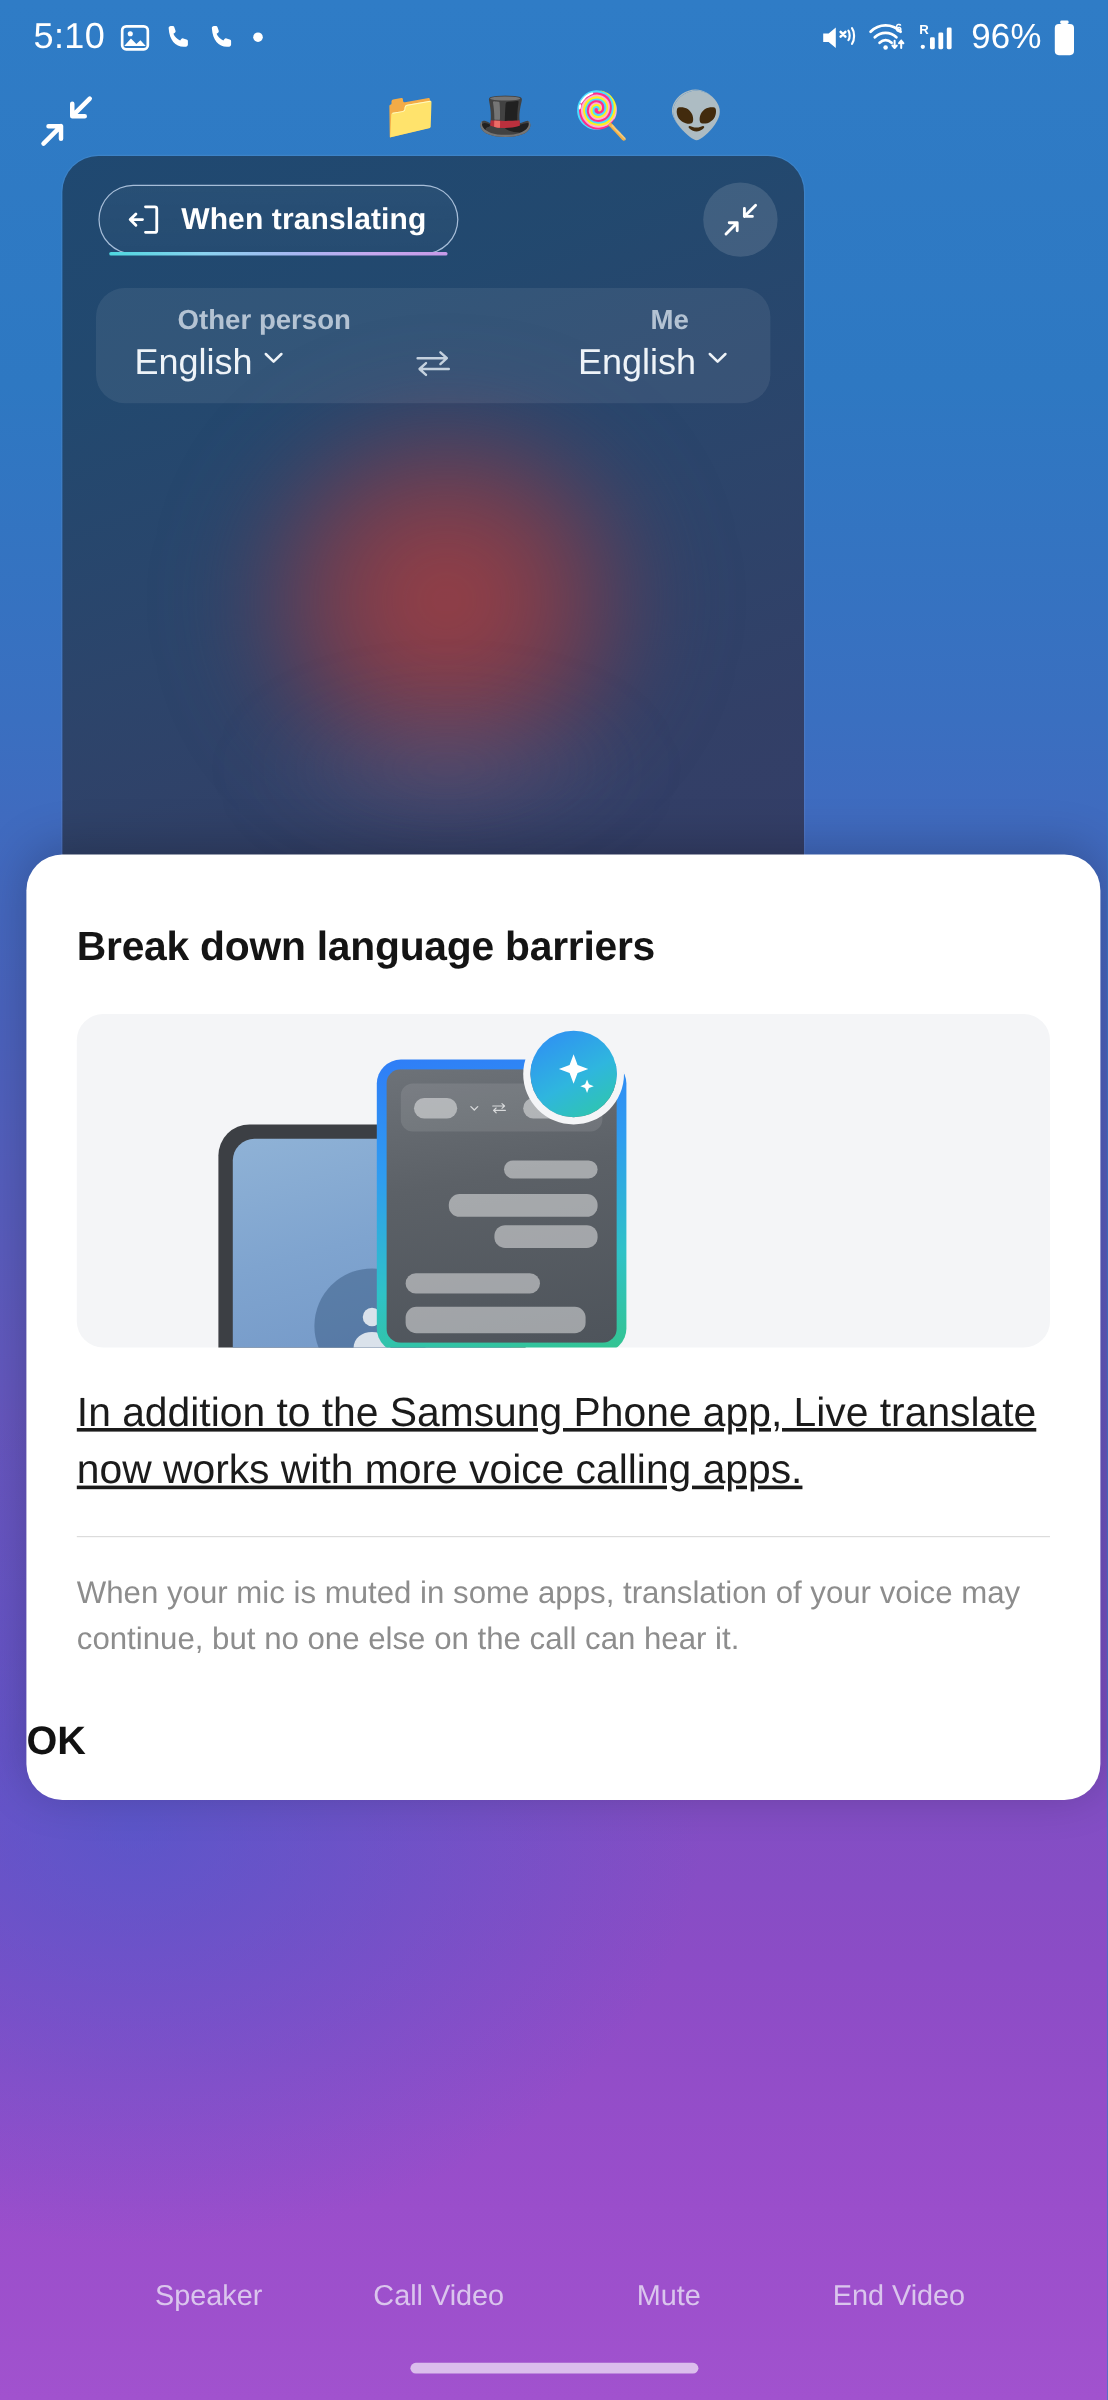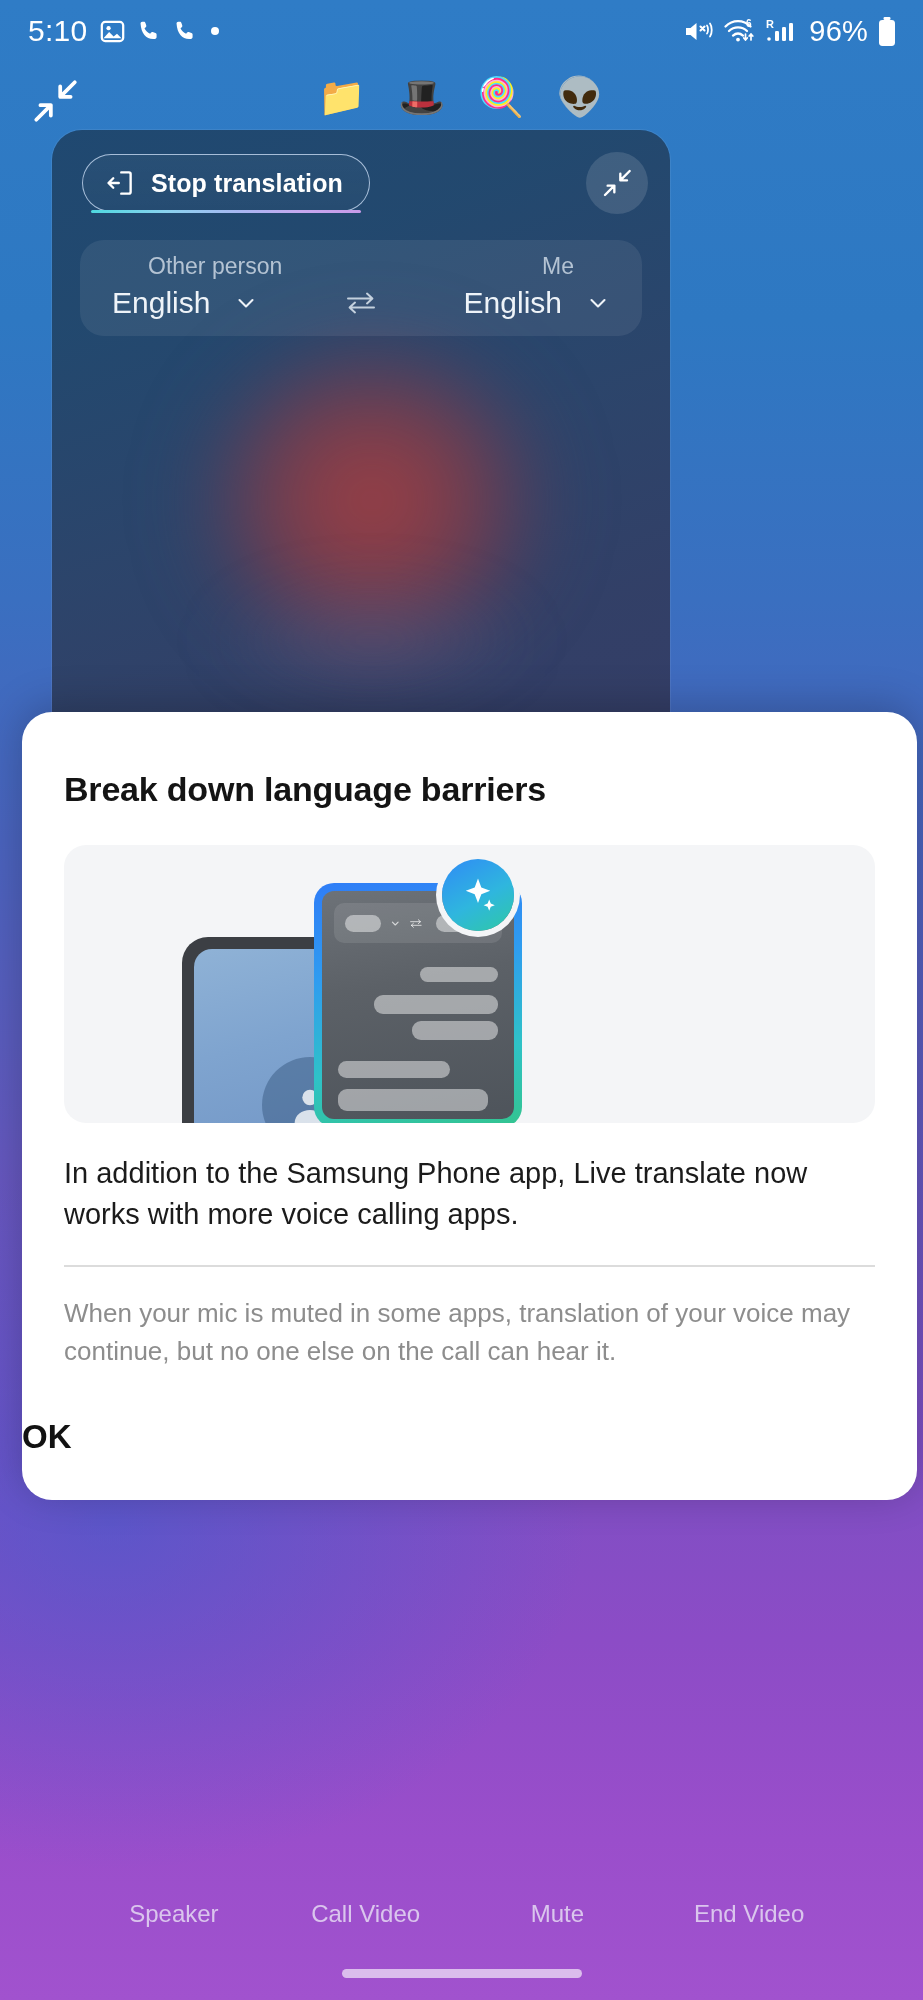--- a/index.html
+++ b/index.html
@@ -119,23 +119,23 @@
 
   #lang-bar{
     position:relative; z-index:3;
     margin:26px 28px 0 28px;
     height:96px; border-radius:24px;
     background:rgba(255,255,255,.075);
     display:flex; flex-direction:column; justify-content:center;
     padding:0 18px;
   }
   .lang-labels{ display:flex; justify-content:space-between; padding:0 50px; margin-bottom:3px; }
-  .lang-label{ color:#b4c3d3; font-size:23px; font-weight:400; }
+  .lang-label{ color:#b4c3d3; font-size:23px; font-weight:700; }
   .lang-values{ display:flex; align-items:center; justify-content:space-between; padding:0 14px; }
-  .lang-pick{ display:flex; align-items:center; gap:24px; color:#eef3f8; font-size:30px; }
+  .lang-pick{ display:flex; gap:6px; color:#eef3f8; font-size:30px; }
   .chev{ display:block; }
   #swap-btn{ width:44px; height:40px; display:flex; align-items:center; justify-content:center; }
 
   
   #call-controls{
     position:absolute; left:52px; right:52px; bottom:72px;
     display:flex; justify-content:space-between; align-items:flex-end;
     padding:0 26px; z-index:15;
   }
   .cc-item{ flex:1; text-align:center; color:#e8dff5; font-size:24px; opacity:.82; }
@@ -202,22 +202,23 @@
   .fc-pill{ width:44px; height:17px; border-radius:10px; background:rgba(255,255,255,.45); }
   .fc-bar{ position:absolute; border-radius:9px; background:rgba(255,255,255,.46); }
   #ai-badge{
     position:absolute; right:-18px; top:-18px; width:72px; height:72px; border-radius:50%;
     background:linear-gradient(150deg,#2f8bf6 0%, #2fb6de 55%, #2fc9a4 100%);
     display:flex; align-items:center; justify-content:center;
     box-shadow:0 0 0 6px #f4f5f7;
   }
 
   #sheet-body{
-    font-size:29px; line-height:1.42; color:#1b1b1b;
+    font-size:34px; line-height:1.42; color:#1b1b1b;
     padding:30px 42px 0 42px;
+    text-decoration:underline;
   }
   #divider{ height:1.5px; background:#dcdcdc; margin:30px 42px 0 42px; }
   #sheet-note{
     font-size:26px; line-height:1.45; color:#8d8d8d;
     padding:28px 42px 0 42px;
   }
   #ok-button{
     margin-top:40px; 
     font-size:33px; font-weight:700; color:#121212;
     padding:8px 0;
@@ -298,21 +299,21 @@
 <div id="translate-panel">
   <div id="glow"></div>
   <div id="glow2"></div>
 
   <div id="panel-topbar">
     <div id="stop-translating">
       <svg width="30" height="30" viewBox="0 0 24 24">
         <path d="M13 3.5h6.2a1.3 1.3 0 0 1 1.3 1.3v14.4a1.3 1.3 0 0 1-1.3 1.3H13" stroke="#fff" stroke-width="1.9" fill="none" stroke-linecap="round" stroke-linejoin="round"></path>
         <path d="M11 12H3.2M6.6 8.2L2.8 12l3.8 3.8" stroke="#fff" stroke-width="1.9" fill="none" stroke-linecap="round" stroke-linejoin="round"></path>
       </svg>
-      <span>Stop translation</span>
+      <span>When translating</span>
     </div>
     <div id="panel-collapse-btn">
       <svg width="32" height="32" viewBox="0 0 48 48">
         <path d="M43 6L29 20M29 20h10M29 20V10" stroke="#fff" stroke-width="3.6" fill="none" stroke-linecap="round" stroke-linejoin="round"></path>
         <path d="M6 42l14-14M20 28H10M20 28v10" stroke="#fff" stroke-width="3.6" fill="none" stroke-linecap="round" stroke-linejoin="round"></path>
       </svg>
     </div>
   </div>
 
   <div id="lang-bar">

